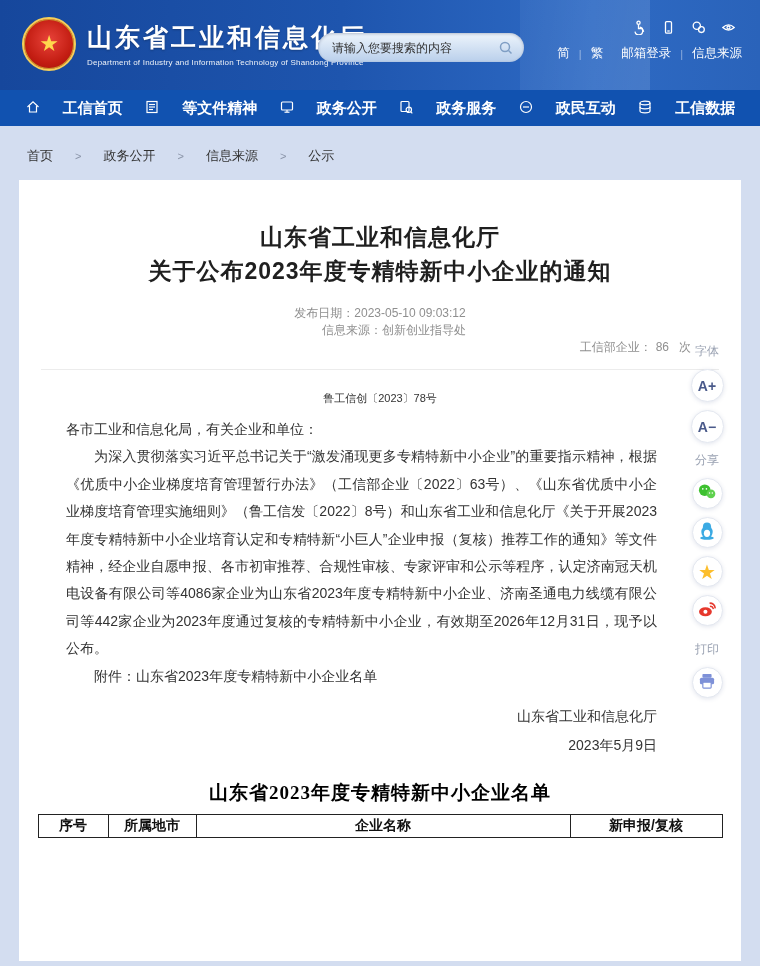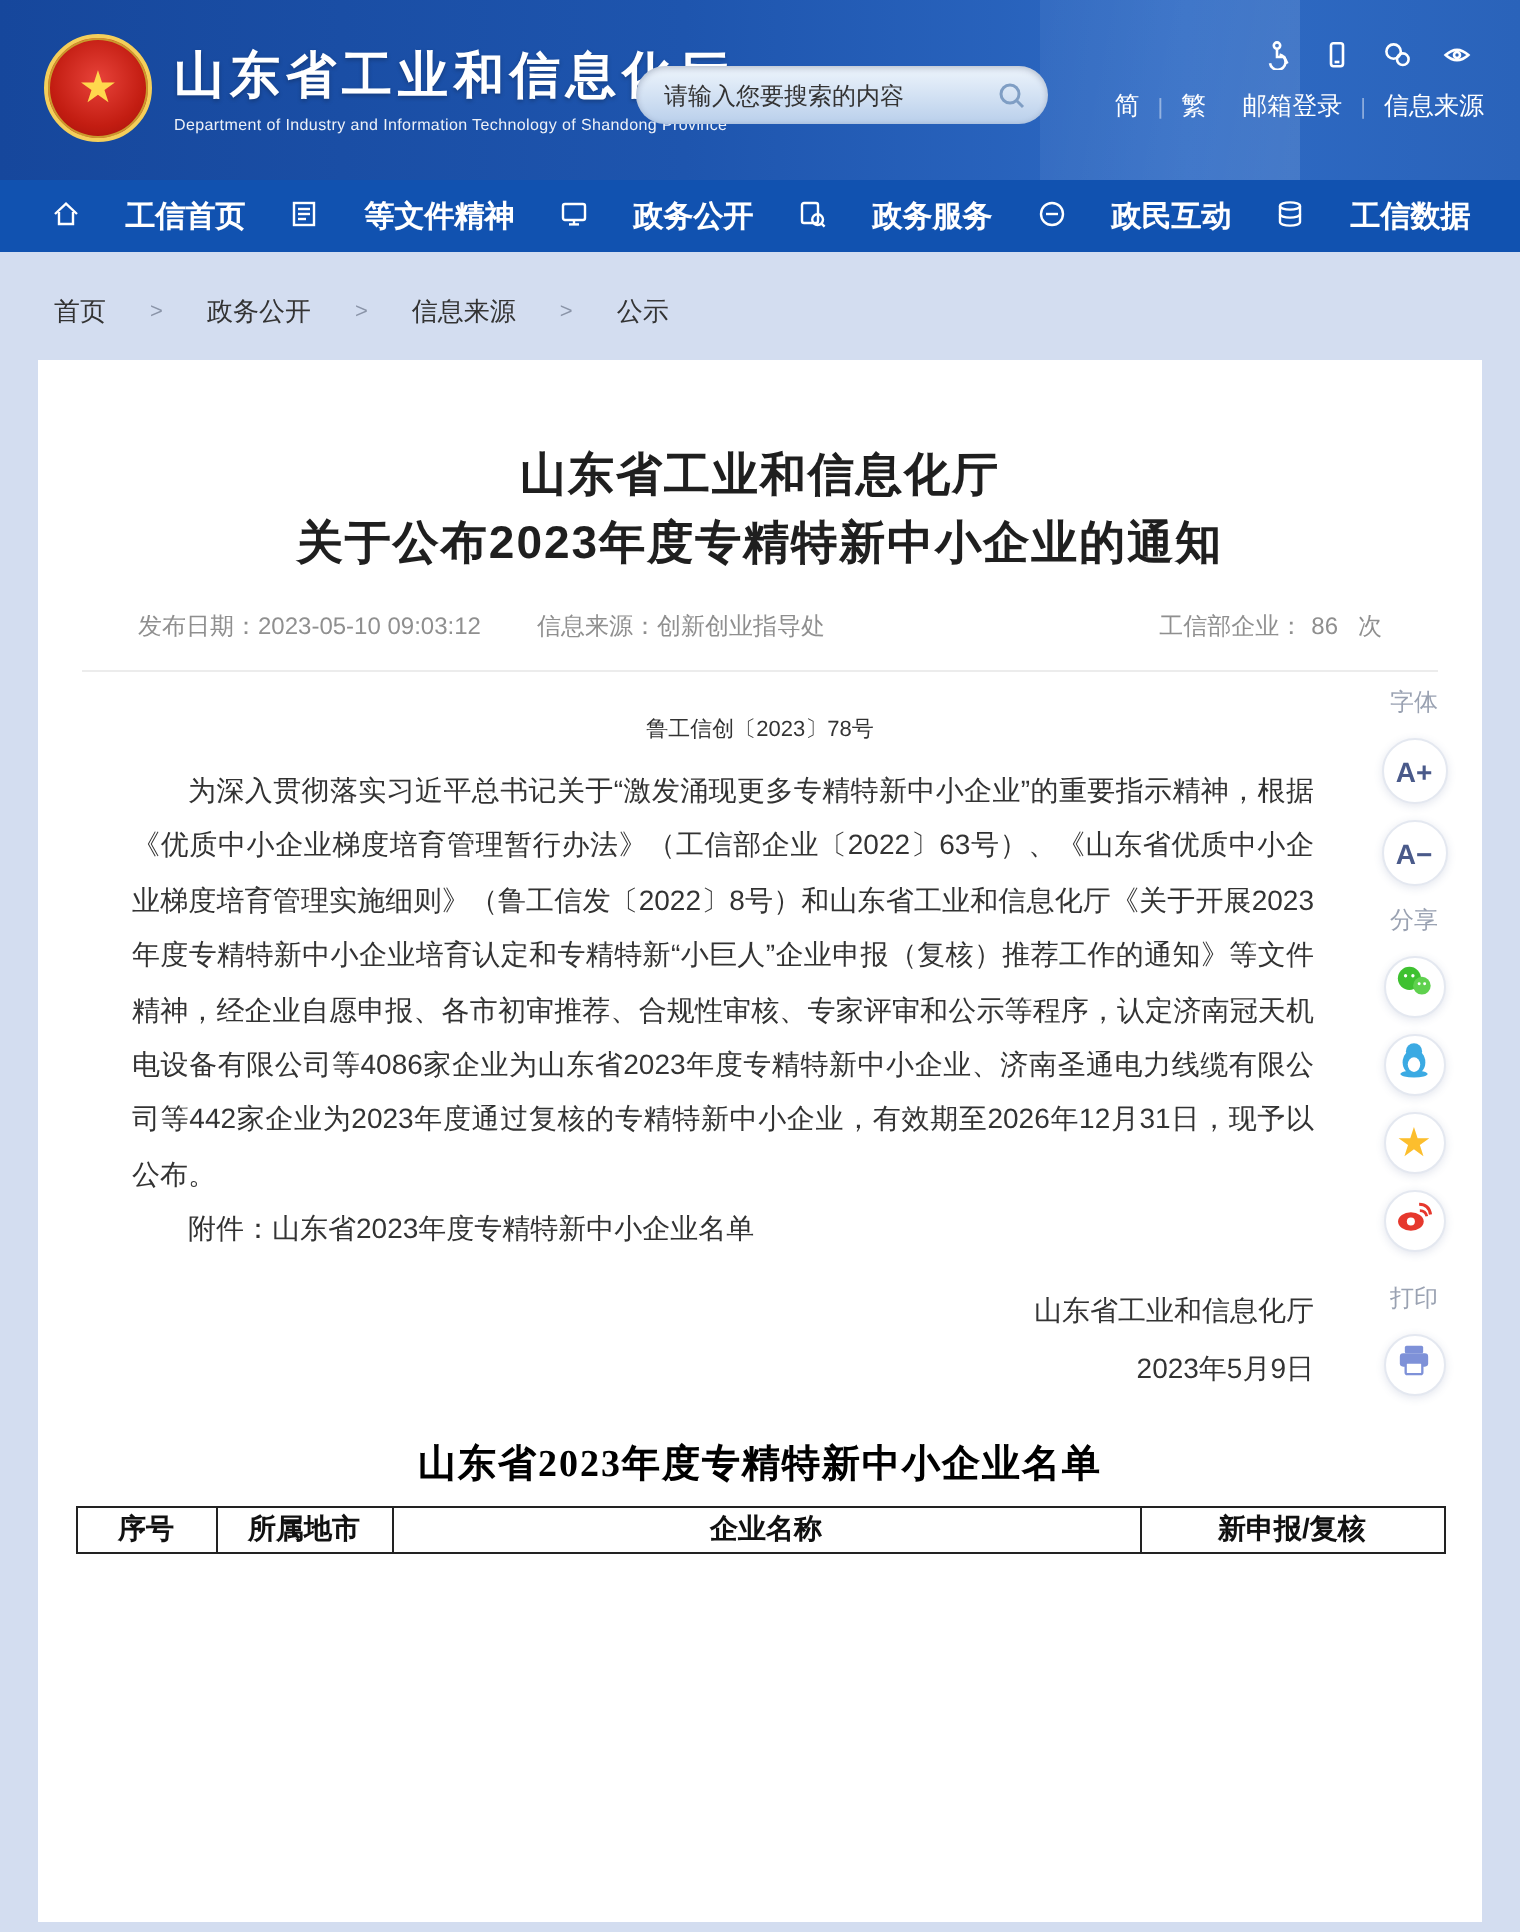--- a/index.html
+++ b/index.html
@@ -52,21 +52,21 @@
   .crumb .sep { color:#8a94a8; font-size:11px; }
   .crumb-link { cursor:pointer; }
 
   
   .card { position:relative; margin:0 19px; background:#fff; height:781px; }
 
   .art-title { padding-top:40px; text-align:center; font-size:23px; line-height:34px;
     font-weight:bold; color:#1f1f1f; letter-spacing:1px; }
 
   .meta-row { margin:17px 50px 0 50px; display:flex; align-items:center;
-    font-size:12px; color:#8f8f8f; }
+    font-size:12px; color:#8f8f8f;flex-direction:column; }
   .meta-row .m-src { margin-left:28px; }
   .meta-views { margin-left:auto; }
   .meta-views .v-num { margin:0 10px 0 4px; }
   .divider { margin:13px 22px 0; border-bottom:1px solid #ececec; }
 
   .doc-num { margin-top:21px; text-align:center; font-size:11px; color:#333; }
 
   .body-text { margin:10px 84px 0 47px; font-size:14px; line-height:27.4px; color:#333;
     text-align:justify; }
   .body-text .salutation { text-indent:0; }
@@ -246,20 +246,21 @@
     </span>
     <span class="meta-views">
       <span>工信部企业：</span><span class="v-num">86</span><span>次</span>
     </span>
   </div>
   <div class="divider"></div>
 
   <div class="doc-num">鲁工信创〔2023〕78号</div>
 
   <div class="body-text">
+    <p class="salutation">各市工业和信息化局，有关企业和单位：</p>
     <p>为深入贯彻落实习近平总书记关于“激发涌现更多专精特新中小企业”的重要指示精神，根据《优质中小企业梯度培育管理暂行办法》（工信部企业〔2022〕63号）、《山东省优质中小企业梯度培育管理实施细则》（鲁工信发〔2022〕8号）和山东省工业和信息化厅《关于开展2023年度专精特新中小企业培育认定和专精特新“小巨人”企业申报（复核）推荐工作的通知》等文件精神，经企业自愿申报、各市初审推荐、合规性审核、专家评审和公示等程序，认定济南冠天机电设备有限公司等4086家企业为山东省2023年度专精特新中小企业、济南圣通电力线缆有限公司等442家企业为2023年度通过复核的专精特新中小企业，有效期至2026年12月31日，现予以公布。</p>
     <p>附件：山东省2023年度专精特新中小企业名单</p>
   </div>
 
   <div class="signature">
     <div>山东省工业和信息化厅</div>
     <div>2023年5月9日</div>
   </div>
 
   <div class="table-title">山东省2023年度专精特新中小企业名单</div>

